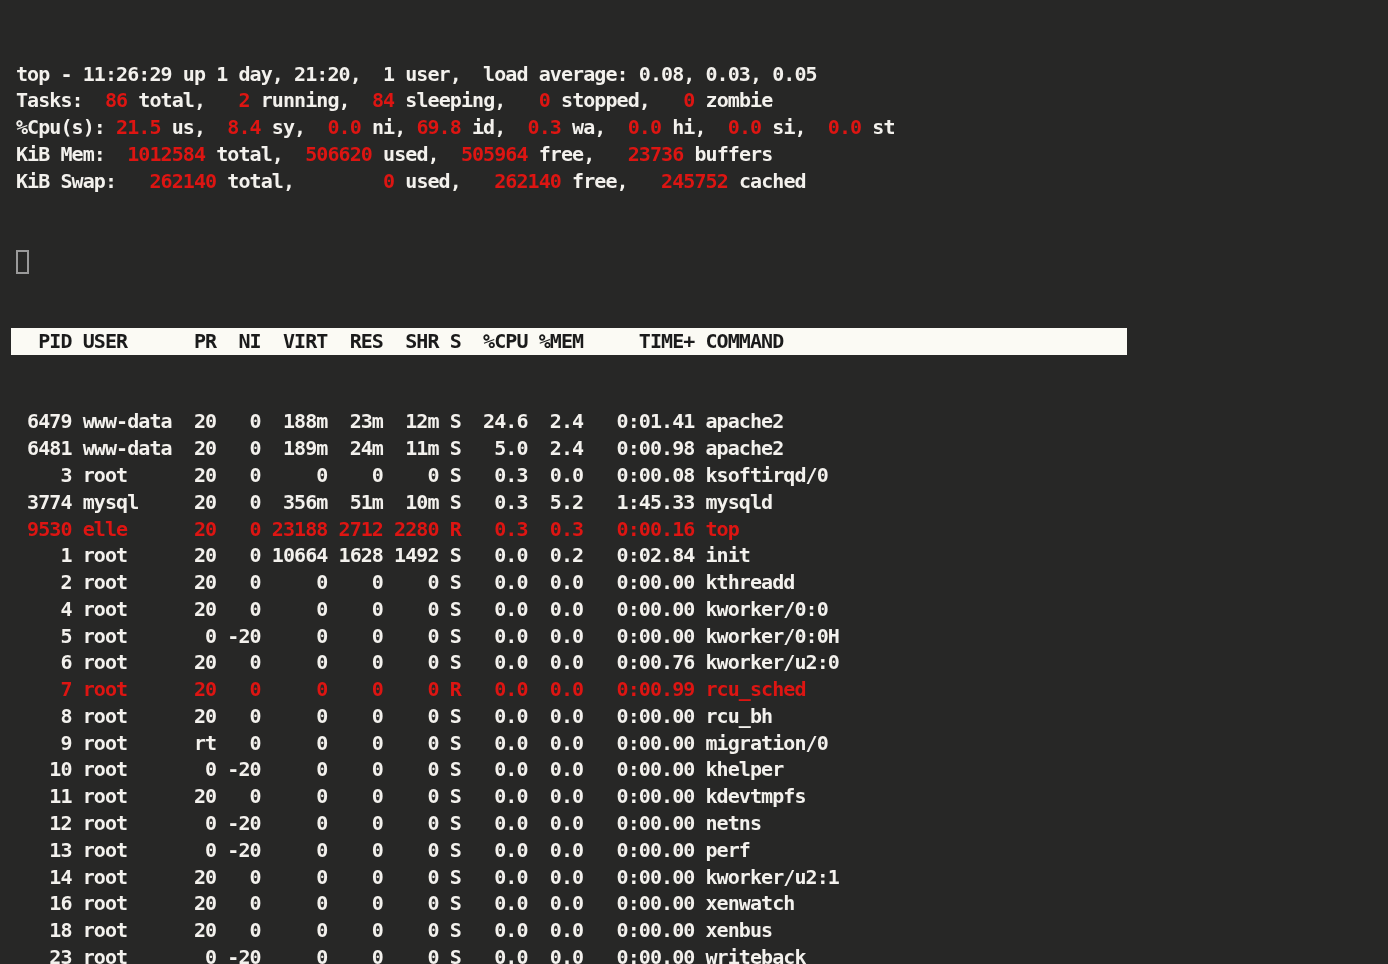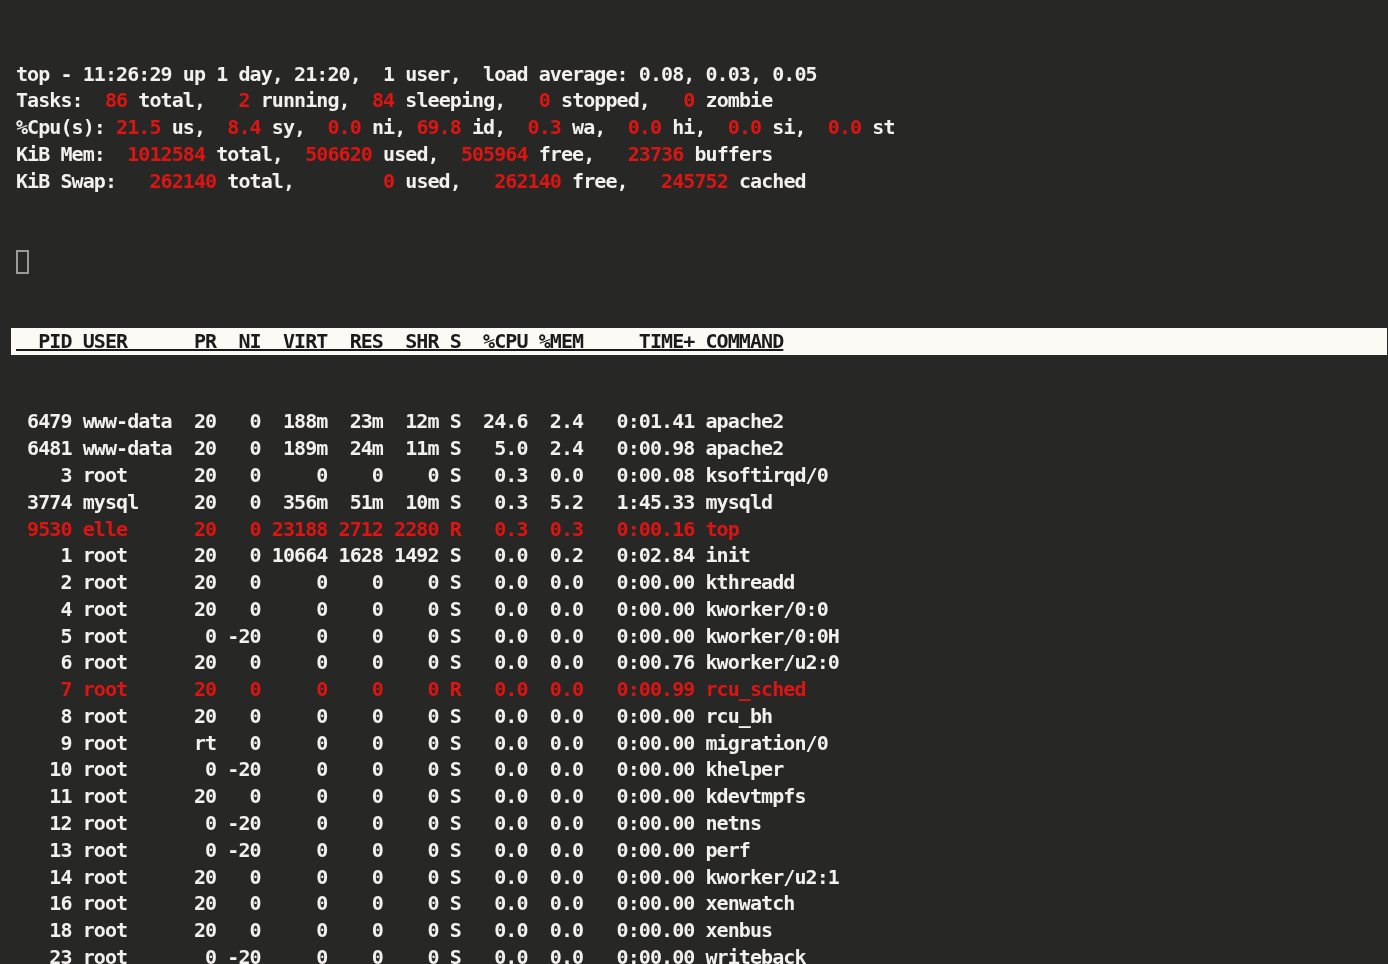--- a/index.html
+++ b/index.html
@@ -28,22 +28,21 @@
     margin-top:7px;
   }
   .line{height:26.77px;}
   .fg{color:var(--fg);}
   .red{color:var(--red);}
   .header-line{
     background:var(--hdr-bg);
     color:var(--hdr-fg);
     margin-left:-5px;
     padding-left:5px;
-    width:1376px;
-    text-decoration:underline;
+    width:1116px;
   }
   .cursor{
     display:inline-block;
     width:13px;height:24px;
     border:2px solid var(--cursor);
     background:transparent;
     margin-top:2px;
     vertical-align:top;
   }
 </style>

